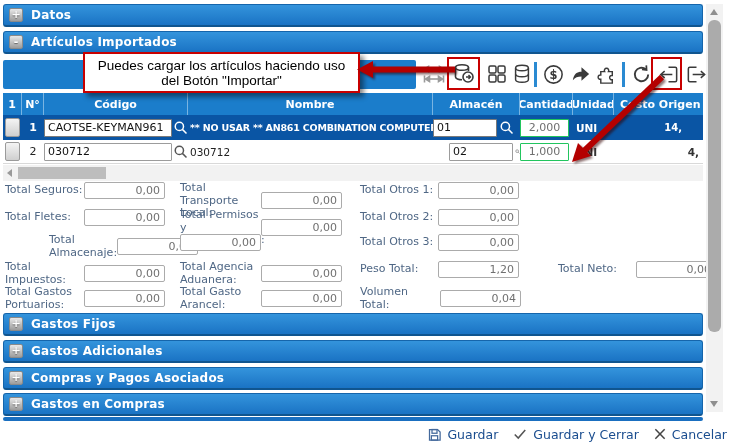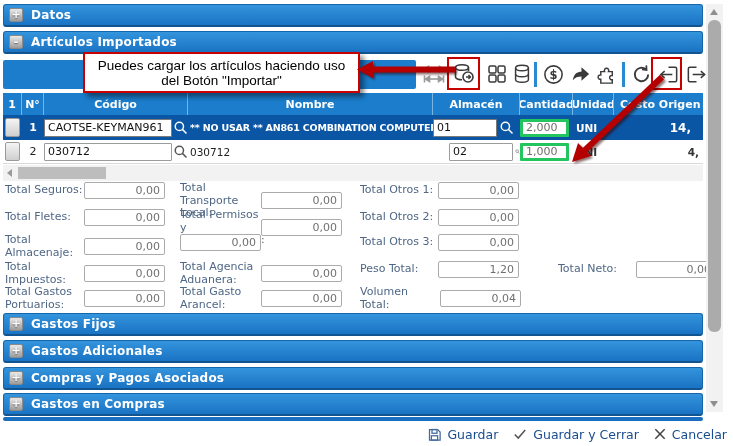--- a/index.html
+++ b/index.html
@@ -24,21 +24,21 @@
   .thead { position:absolute; left:3px; top:93px; width:700px; height:22px; background:#1b7dcb; display:flex; }
   .th { color:#fff; font-weight:bold; font-size:11px; display:flex; align-items:center; justify-content:center;
         border-right:1px solid #79b4e2; overflow:hidden; white-space:nowrap; }
   .trow { position:absolute; left:3px; width:700px; height:25px; display:flex; align-items:center; }
   .row-sel { background:#0a55a4; color:#fff; }
   .row-alt { background:#fff; color:#222; border-bottom:1px solid #d9d9d9; }
   .cell { display:flex; align-items:center; overflow:hidden; white-space:nowrap; height:100%; }
   .rowbtn { width:15px; height:19px; border:1px solid #9a9a9a; border-radius:2px; background:linear-gradient(#f4f4f4,#cfcfcf); margin-left:2px; }
   .grid-input { height:18px; border:1px solid #7a7a7a; border-radius:1px; background:#fff; font-size:11px;
                 font-family:"DejaVu Sans",sans-serif; padding:0 3px; color:#111; }
-  .num-input { text-align:left; color:#6f6f6f; border:3px solid #22c55e; }
+  .num-input { text-align:center; color:#6f6f6f; border:1px solid #22c55e; }
   .nombre-txt { font-size:9.5px; font-weight:bold; letter-spacing:-0.2px; }
 
   
   .hscroll { position:absolute; left:3px; top:165px; width:700px; height:16px; background:#f2f2f2; }
   .hthumb { position:absolute; left:15px; top:2px; width:88px; height:12px; background:#bdbdbd; }
   .harrow { position:absolute; left:4px; top:4px; width:0; height:0; border-top:4px solid transparent;
             border-bottom:4px solid transparent; border-right:5px solid #9a9a9a; }
 
   
   .tfield { position:absolute; display:flex; align-items:center; }
@@ -199,21 +199,21 @@
       <input class="grid-input" style="width: 64px;" value="01">
       <svg width="15" height="15" viewBox="0 0 20 20" style="margin-left:2px;">
         <circle cx="8.5" cy="8.5" r="5.5" fill="none" stroke="#fff" stroke-width="2"></circle>
           <line x1="12.5" y1="12.5" x2="18" y2="18" stroke="#fff" stroke-width="2"></line>
       </svg>
     </div>
     <div class="cell" style="width:53px;">
       <input class="grid-input num-input" style="width: 49px;" value="2,000">
     </div>
     <div class="cell" style="width:41px; padding-left:3px; font-size:10.5px; font-weight:bold;">UNI</div>
-    <div class="cell" style="width:89px; justify-content:flex-end; padding-right:12px; font-size:12px; font-weight:bold;">14,</div>
+    <div class="cell" style="width:89px; justify-content:flex-end; padding-right:21px; font-size:10px; font-weight:bold;">14,</div>
   </div>
 
   <div class="trow row-alt" style="top:140px; height:24px;">
     <div class="cell" style="width:19px;">
         <span class="rowbtn"></span>
       </div>
     <div class="cell" style="width:22px; justify-content:center; font-size:11px;">2</div>
     <div class="cell" style="width:144px;">
       <input class="grid-input" style="width: 128px; border-color: rgb(156, 156, 156);" value="030712">
       <svg width="15" height="15" viewBox="0 0 20 20" style="margin-left:1px;">
@@ -243,21 +243,21 @@
 
   <div class="tfield" style="left:5px; top:182px; width:161px;">
     <span class="tlabel" style="width:79px;">Total Seguros:</span>
     <input class="tinput" value="0,00" style="">
   </div>
   <div class="tfield" style="left:5px; top:209px; width:161px;">
     <span class="tlabel" style="width:79px;">Total Fletes:</span>
     <input class="tinput" value="0,00" style="">
   </div>
   <div class="tfield" style="left:5px; top:234px; width:161px;">
-    <span class="tlabel" style="width:79px;">Total Almacenaje:</span>
+    <span class="tlabel" style="width:79px;margin-left:44px;">Total Almacenaje:</span>
     <input class="tinput" value="0,00" style="">
   </div>
   <div class="tfield" style="left:5px; top:261px; width:161px;">
     <span class="tlabel" style="width:79px;">Total Impuestos:</span>
     <input class="tinput" value="0,00" style="">
   </div>
   <div class="tfield" style="left:5px; top:286px; width:161px;">
     <span class="tlabel" style="width:79px;">Total Gastos Portuarios:</span>
     <input class="tinput" value="0,00" style="">
   </div>

